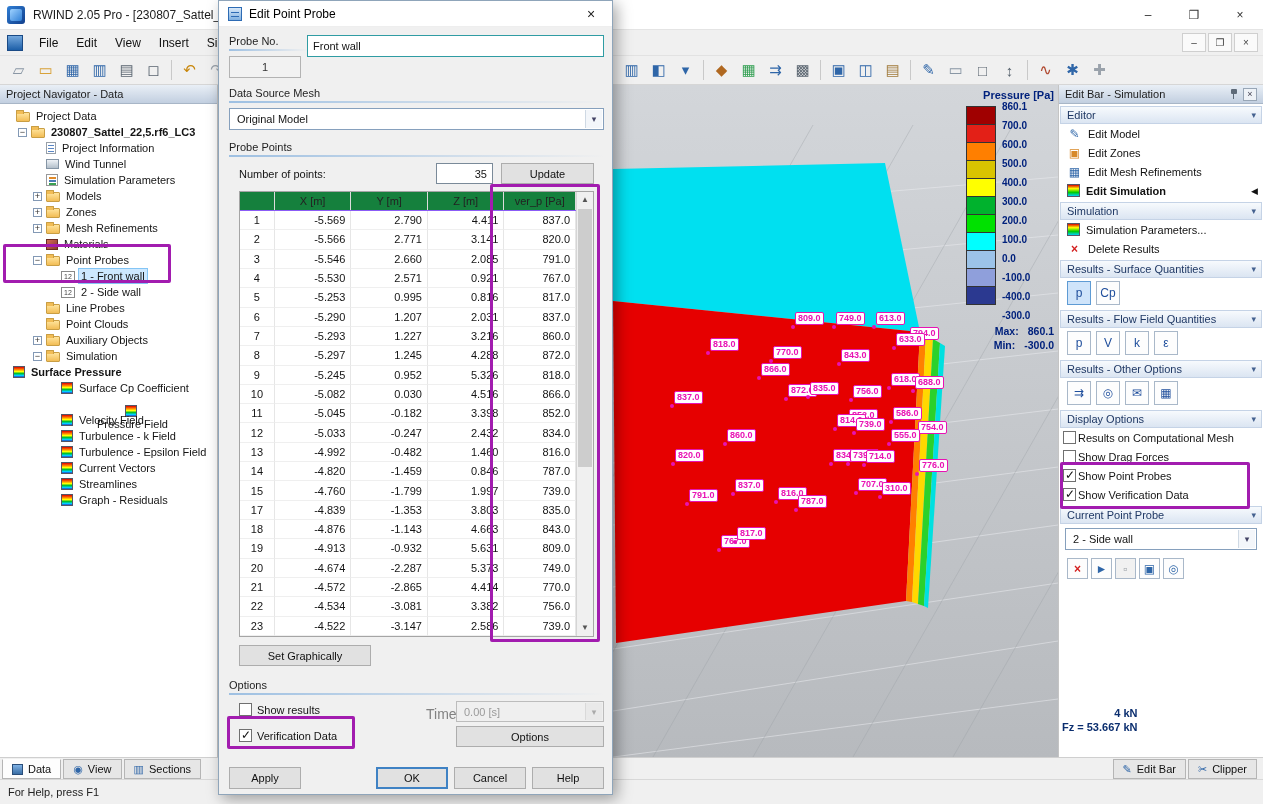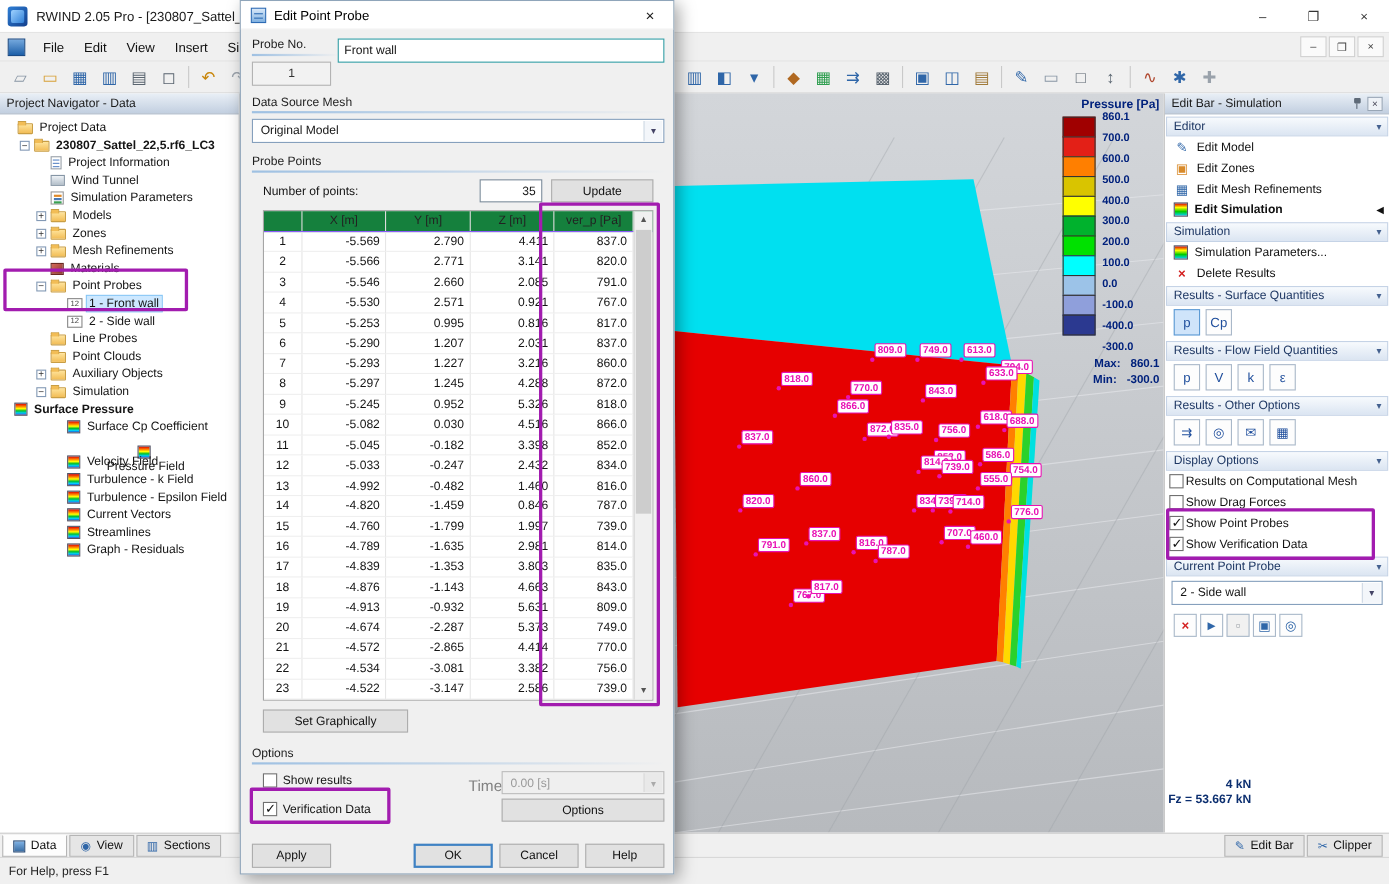--- a/index.html
+++ b/index.html
@@ -433,21 +433,21 @@
         <div class="plabel" style="left: 237px; top: 364px;">739.0</div>
         <div class="plabel" style="left: 253px; top: 365px;">714.0</div>
         <div class="plabel" style="left: 278px; top: 344px;">555.0</div>
         <div class="plabel" style="left: 306px; top: 374px;">776.0</div>
         <div class="plabel" style="left: 62px; top: 364px;">820.0</div>
         <div class="plabel" style="left: 76px; top: 404px;">791.0</div>
         <div class="plabel" style="left: 122px; top: 394px;">837.0</div>
         <div class="plabel" style="left: 165px; top: 402px;">816.0</div>
         <div class="plabel" style="left: 185px; top: 410px;">787.0</div>
         <div class="plabel" style="left: 245px; top: 393px;">707.0</div>
-        <div class="plabel" style="left: 269px; top: 397px;">460.0</div>
+        <div class="plabel" style="left: 269px; top: 397px;">310.0</div>
         <div class="plabel" style="left: 108px; top: 450px;">767.0</div>
         <div class="plabel" style="left: 124px; top: 442px;">817.0</div>
       </div>
   </div>
 
   <div class="force">
     <div style="text-align:right;">4 kN</div>
     <div>Fz = 53.667 kN</div>
   </div>
 
@@ -742,27 +742,20 @@
               <div class="cell c4">787.0</div>
             </div>
             <div class="pt-row">
               <div class="cell c0">15</div>
               <div class="cell c1">-4.760</div>
               <div class="cell c2">-1.799</div>
               <div class="cell c3">1.997</div>
               <div class="cell c4">739.0</div>
             </div>
             <div class="pt-row">
-              <div class="cell c0">16</div>
-              <div class="cell c1">-4.789</div>
-              <div class="cell c2">-1.635</div>
-              <div class="cell c3">2.981</div>
-              <div class="cell c4">814.0</div>
-            </div>
-            <div class="pt-row">
               <div class="cell c0">17</div>
               <div class="cell c1">-4.839</div>
               <div class="cell c2">-1.353</div>
               <div class="cell c3">3.803</div>
               <div class="cell c4">835.0</div>
             </div>
             <div class="pt-row">
               <div class="cell c0">18</div>
               <div class="cell c1">-4.876</div>
               <div class="cell c2">-1.143</div>

